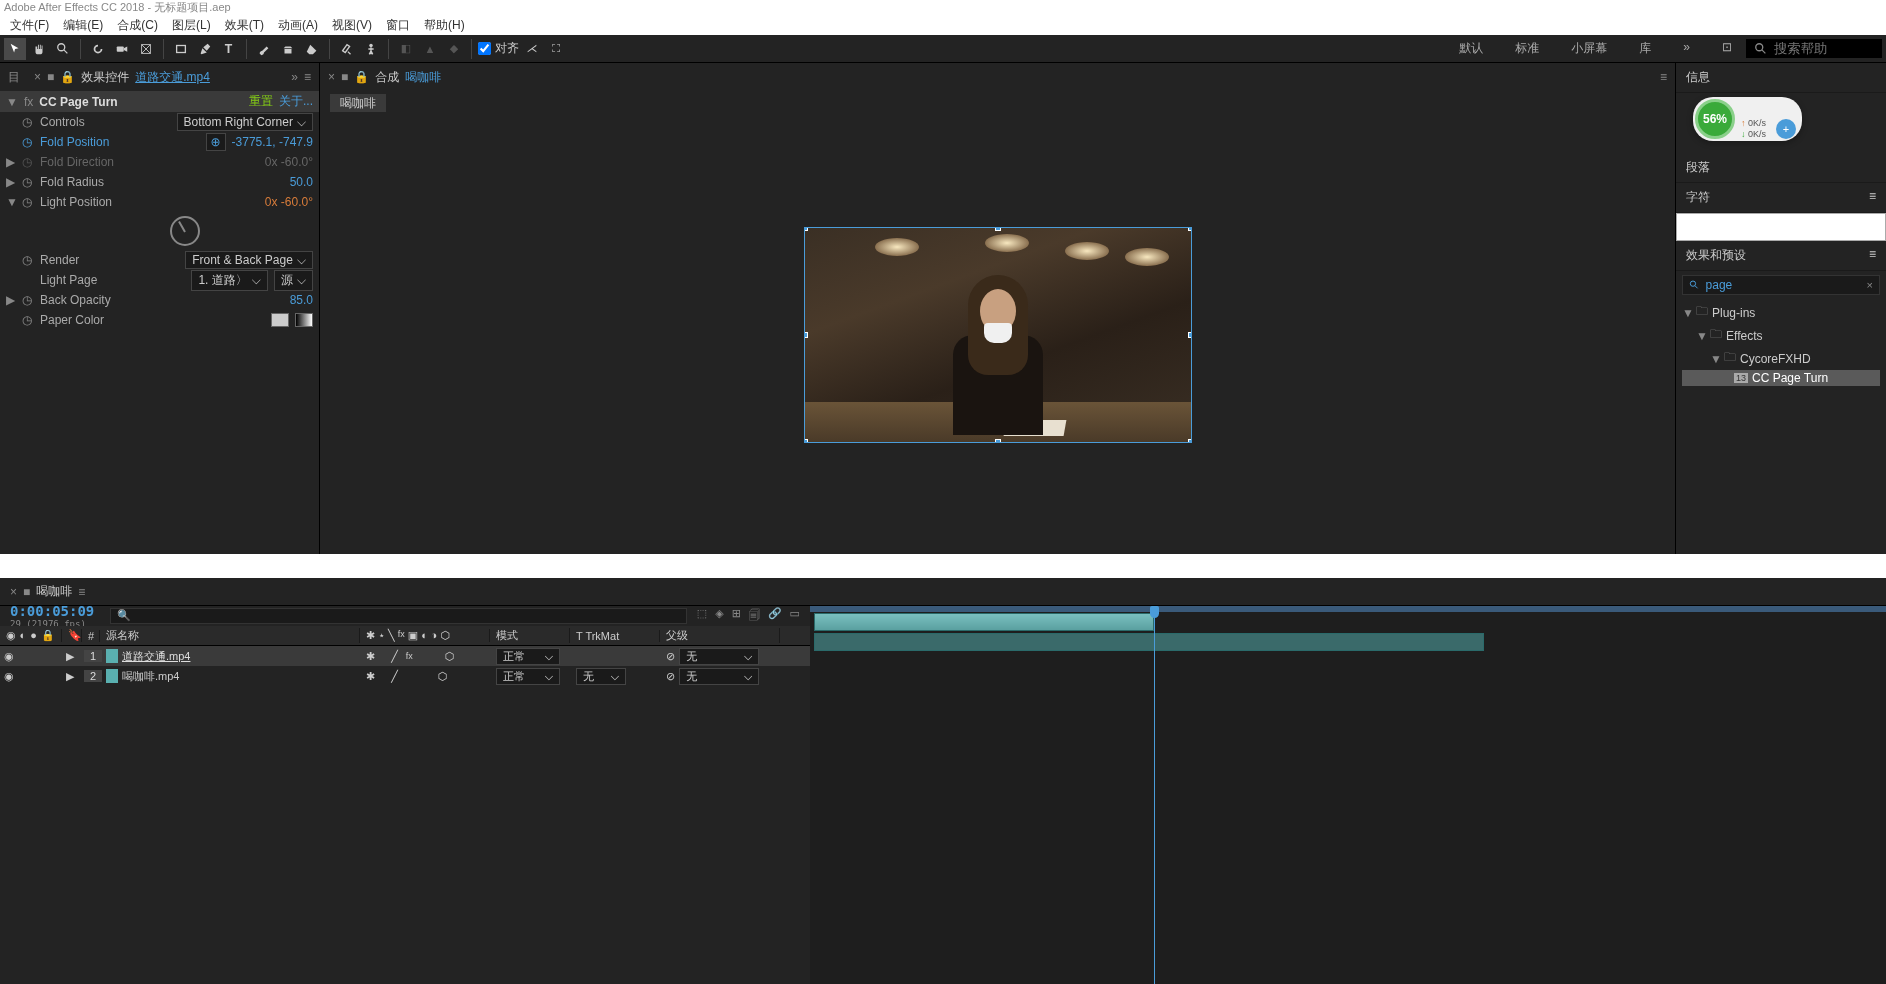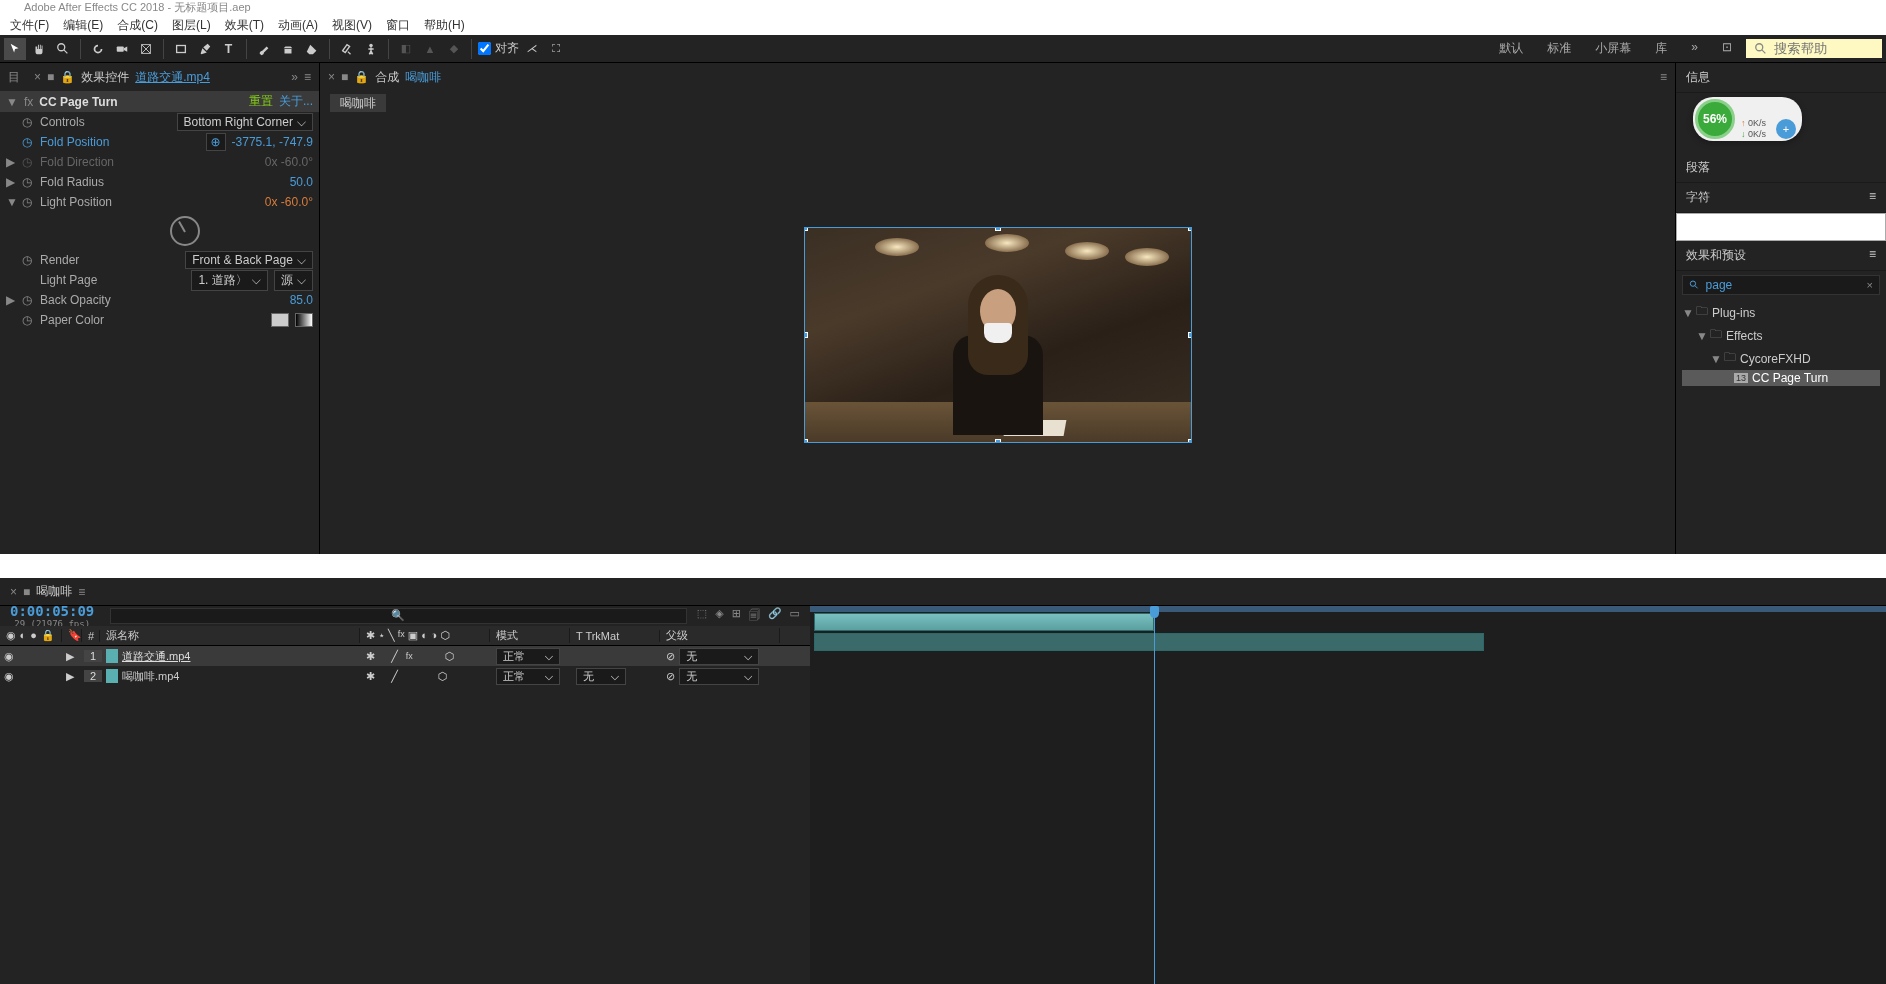--- a/index.html
+++ b/index.html
@@ -1,26 +1,26 @@
 <!DOCTYPE html>
 <html><head>
 <meta charset="utf-8">
 <style>
 * { margin:0; padding:0; box-sizing:border-box; font-family:"Microsoft YaHei",Arial,sans-serif; }
 body { background:#fff; color:#ccc; font-size:11px; overflow:hidden; width:1886px; height:984px; }
-.titlebar { height:15px; background:#fff; color:#888; padding:0 24px; font-size:11px; line-height:15px; }
+.titlebar { height:15px; background:#fff; color:#888; padding:0 4px; font-size:11px; line-height:15px; }
 .menubar { height:20px; background:#fff; color:#333; padding:0 4px; display:flex; align-items:center; gap:2px; font-size:12px; }
 .menubar span { padding:0 6px; cursor:default;text-align:center; }
 .toolbar { height:28px; background:#232323; display:flex; align-items:center; padding:0 4px; gap:2px; border-bottom:1px solid #000; }
 .toolbar .btn { width:22px; height:22px; display:flex; align-items:center; justify-content:center; color:#ccc; }
 .toolbar .sep { width:1px; height:20px; background:#444; margin:0 4px; }
 .toolbar .check { display:flex; align-items:center; gap:4px; color:#ccc; font-size:12px; }
-.workspace-tabs { margin-left:auto; display:flex; }
+.workspace-tabs { margin-left:auto; display:flex; gap:8px; }
 .workspace-tabs span { padding:4px 12px; color:#aaa; font-size:12px; }
-.search-help { display:flex; align-items:center; background:#fef9c3; padding:2px 8px; gap:6px; color:#888; }
+.search-help { display:flex; align-items:center; background:#000000; padding:2px 8px; gap:6px; color:#888; }
 .main { display:flex; height:491px; background:#232323; }
 .left-panel { width:320px; background:#232323; border-right:1px solid #000; display:flex; flex-direction:column; }
 .panel-tab { height:28px; background:#232323; display:flex; align-items:center; padding:0 8px; gap:6px; font-size:12px; }
 .panel-tab .link { color:#4a9cd9; text-decoration:underline; }
 .breadcrumb { padding:4px 8px; color:#ccc; font-size:12px; font-family:monospace; }
 .effect-header { display:flex; align-items:center; padding:2px 6px; background:#3a3a3a; gap:6px; font-family:monospace; font-size:12px; }
 .effect-header .name { flex:1; font-weight:bold; color:#ddd; }
 .effect-header .reset { color:#84cc16; }
 .effect-header .about { color:#4a9cd9; }
 .prop-row { display:flex; align-items:center; padding:2px 6px; gap:6px; font-size:12px; font-family:monospace; height:20px; }
@@ -60,21 +60,21 @@
 .search-row input { flex:1; background:transparent; border:none; color:#4a9cd9; font-size:12px; outline:none; }
 .tree { padding:2px 6px; font-size:12px; font-family:monospace; }
 .tree-row { display:flex; align-items:center; gap:4px; padding:1px 0; color:#ccc; }
 .tree-row .tri { color:#888; width:10px; }
 .tree-row .folder { color:#888; }
 .tree-row.sel { background:#5a5a5a; color:#fff; }
 .divider-h { height:8px; background:#fff; }
 .timeline { background:#232323; height:420px; display:flex; flex-direction:column; }
 .tl-tab { height:28px; display:flex; align-items:center; padding:0 10px; gap:6px; font-size:12px; border-bottom:1px solid #000; }
 .tl-left { width:810px; display:flex; flex-direction:column; }
-.tl-time { display:flex; align-items:center; padding:0 10px; gap:10px; height:20px;text-align:center; }
+.tl-time { display:flex; align-items:center; padding:0 10px; gap:10px; height:20px; }
 .tl-time .tc { color:#4a9cd9; font-family:monospace; font-size:14px; font-weight:bold; }
 .tl-time .fps { color:#888; font-size:9px; font-family:monospace; }
 .tl-search { flex:1; background:#1a1a1a; border:1px solid #333; height:16px; margin-left:6px; padding:0 6px; }
 .tl-icons-right { margin-left:auto; display:flex; gap:8px; color:#888; }
 .tl-cols { display:flex; height:20px; align-items:center; background:#2a2a2a; border-bottom:1px solid #000; font-size:11px; }
 .tl-cols > div { padding:0 6px; border-right:1px solid #1a1a1a; }
 .layer-row { display:flex; height:20px; align-items:center; font-size:11px; font-family:monospace; }
 .layer-row.active { background:#3a3a3a; }
 .layer-row .cell { padding:0 4px; display:flex; align-items:center; gap:4px; }
 .layer-row .num { width:18px; text-align:center; background:#444; color:#ddd; }

